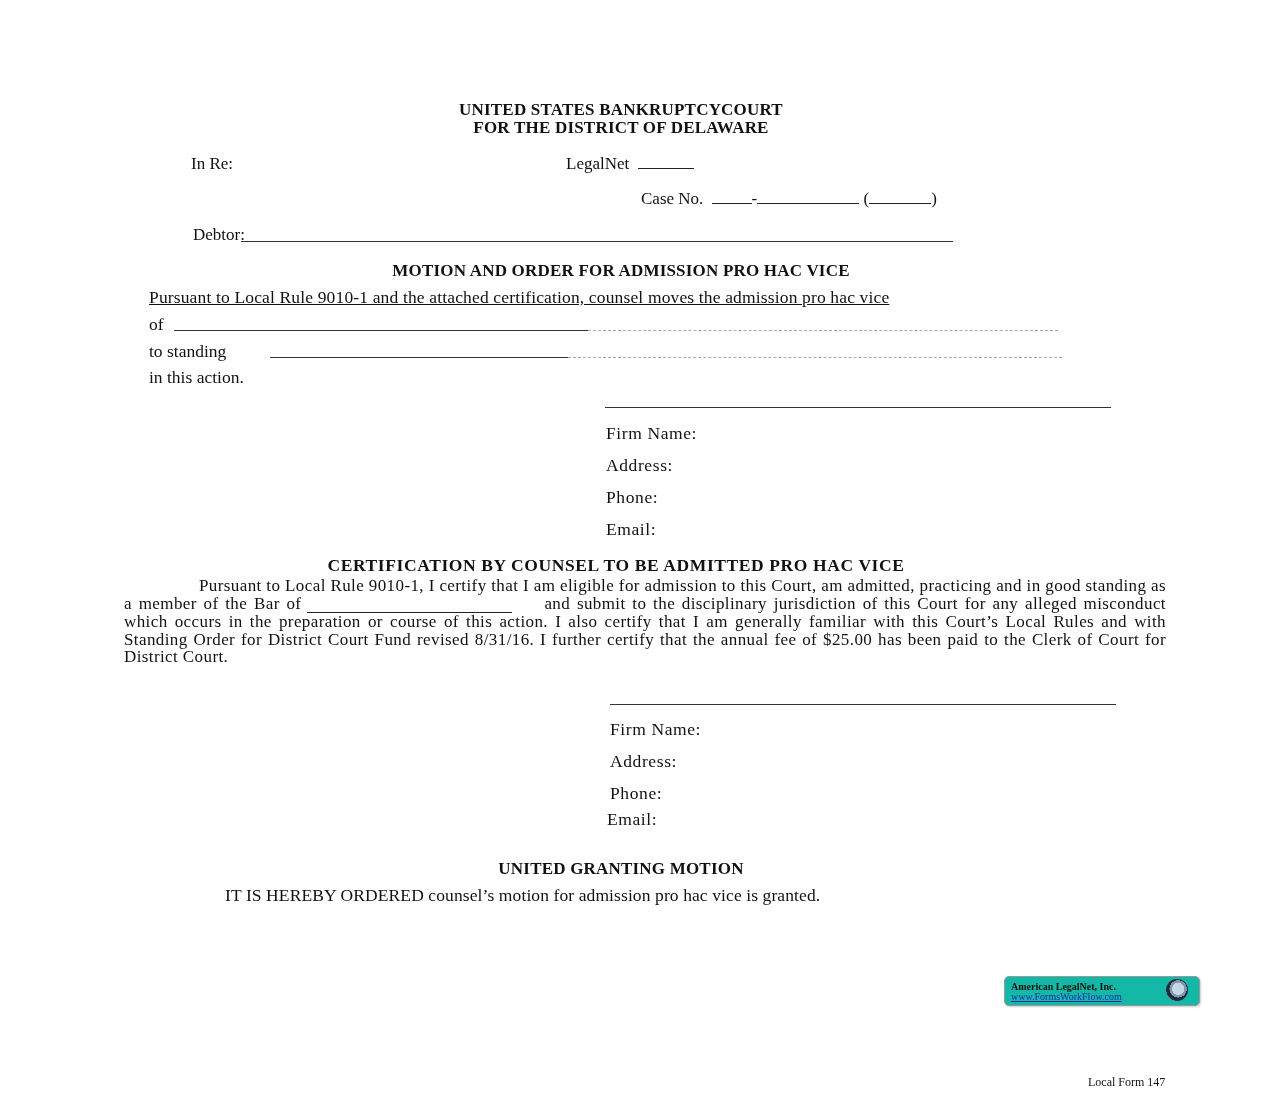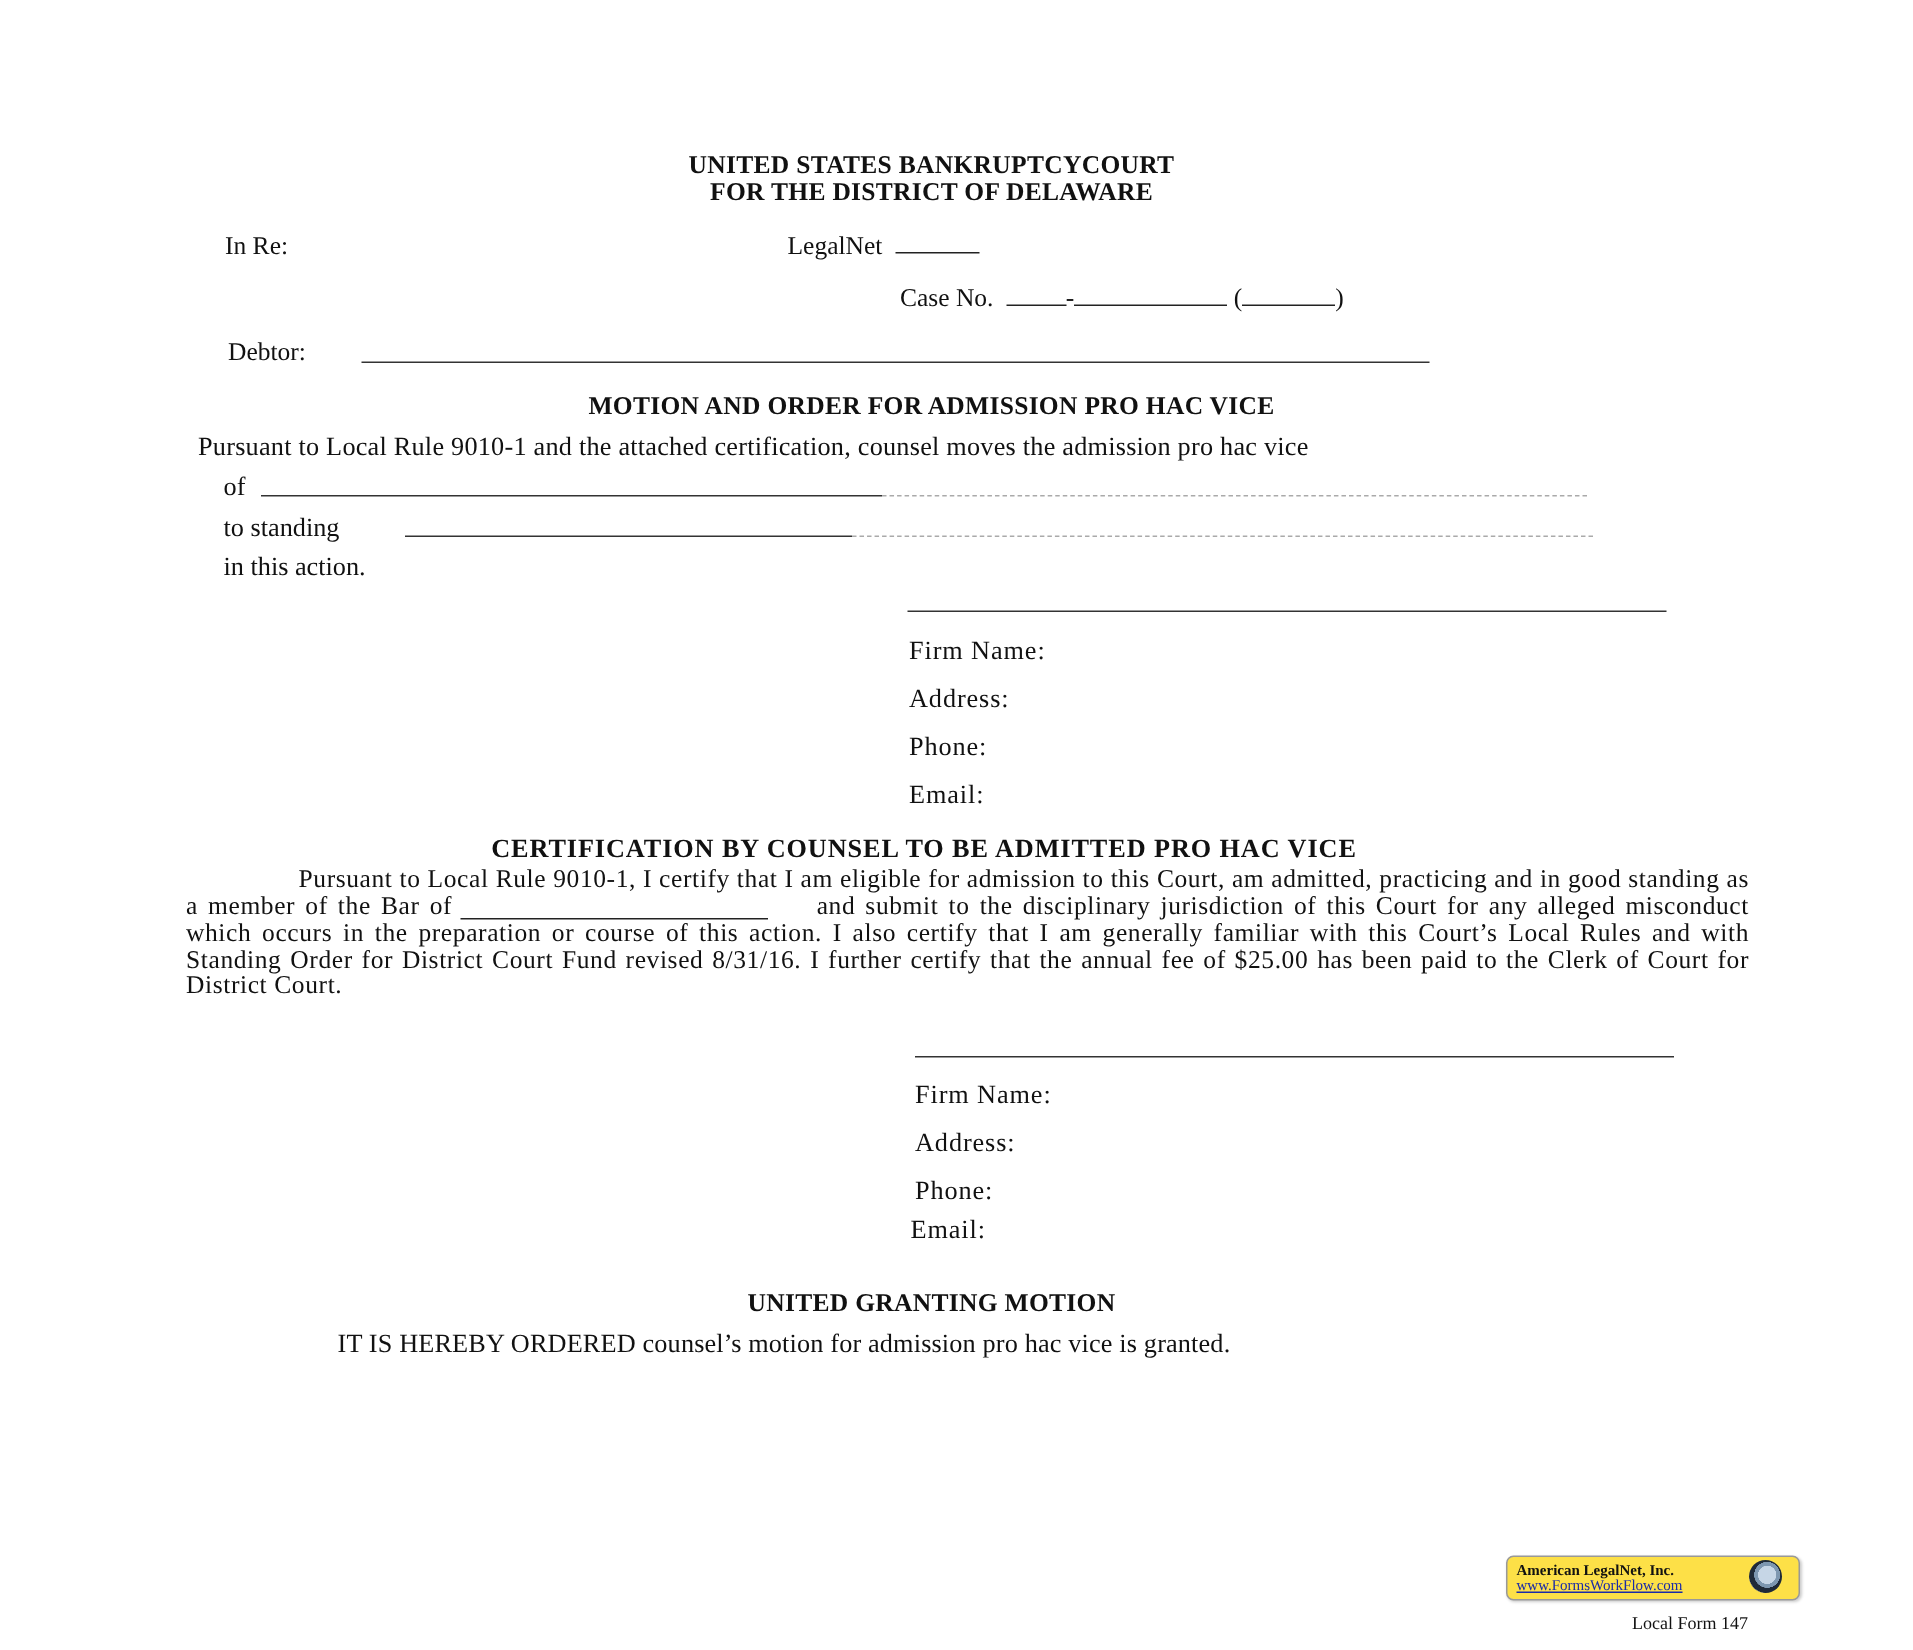--- a/index.html
+++ b/index.html
@@ -1,27 +1,27 @@
 <!DOCTYPE html>
 <html><head>
 <meta charset="utf-8">
 <style>
   html, body { margin: 0; padding: 0; background: #ffffff; }
   body { width: 1275px; height: 1100px; position: relative; overflow: hidden; color: #111; font-family: "Liberation Serif", serif; }
   .abs { position: absolute; white-space: nowrap; }
   .hdr { font-weight: bold; font-size: 17px; letter-spacing: 0.2px; text-align: center; left: 0; width: 1242px; }
-  .t17 { font-size: 17px; }
+  .t17 { font-size: 17px; margin-left: 41px; }
   .t18 { font-size: 17.5px; }
   .blank { display: inline-block; border-bottom: 1px solid #222; height: 1px; vertical-align: baseline; }
   .line { position: absolute; height: 0; border-top: 1px solid #333; }
   .line.gray { border-top: 1px dashed #aaa; }
   .para { position: absolute; left: 124px; width: 1042px; font-size: 17px; line-height: 17.6px; text-align: justify; letter-spacing: 0.4px; }
   .para p { margin: 0; text-indent: 75px; }
   .bar-blank { display: inline-block; width: 205px; border-bottom: 1px solid #222; margin: 0 32px 0 6px; }
-  .badge { position: absolute; left: 1004px; top: 1037px; width: 194px; height: 28px; border: 1px solid #999; border-radius: 5px; background: #fde047; box-shadow: 1px 1px 2px #ccc; }
+  .badge { position: absolute; left: 1004px; top: 976px; width: 194px; height: 28px; border: 1px solid #999; border-radius: 5px; background: #14b8a6; box-shadow: 1px 1px 2px #ccc; }
   .badge .co { position: absolute; left: 6px; top: 4px; font-size: 10px; font-weight: bold; }
   .badge .url { position: absolute; left: 6px; top: 14px; font-size: 10px; color: #1a2aa8; text-decoration: underline; }
   .globe { position: absolute; left: 161px; top: 2px; width: 22px; height: 22px; border-radius: 50%; background: radial-gradient(circle at 55% 45%, #c6d6e6 0 35%, #7d97b0 36% 50%, #1f2a38 51% 70%, #5a6878 71%); }
   .form-no { position: absolute; left: 1088px; top: 1075px; font-size: 12px; }
 </style>
 </head>
 <body>
 
 <div class="abs hdr" style="top:100px;">UNITED STATES BANKRUPTCYCOURT</div>
 <div class="abs hdr" style="top:118px;">FOR THE DISTRICT OF DELAWARE</div>
@@ -33,21 +33,21 @@
 </div>
 <div class="abs t17" style="left:600px; top:189px;">
   <span>Case No.</span>
   <span class="blank" style="width:40px; margin-left:4px;"></span>-<span class="blank" style="width:102px;"></span>
   (<span class="blank" style="width:62px;"></span>)
 </div>
 <div class="abs t17" style="left:152px; top:225px;">Debtor:</div>
 <div class="line" style="left:241px; top:241px; width:712px;"></div>
 
 <div class="abs hdr" style="top:261px;">MOTION AND ORDER FOR ADMISSION PRO HAC VICE</div>
-<div class="abs t18" style="left:132px; top:287px; letter-spacing:0.15px;">Pursuant to Local Rule 9010-1 and the attached certification, counsel moves the admission pro hac vice</div>
+<div class="abs t18" style="left:149px; top:287px; letter-spacing:0.15px;text-decoration:underline;">Pursuant to Local Rule 9010-1 and the attached certification, counsel moves the admission pro hac vice</div>
 <div class="abs t18" style="left:149px; top:314px;">of</div>
 <div class="line" style="left:174px; top:330px; width:414px;"></div>
 <div class="line gray" style="left:588px; top:330px; width:470px;"></div>
 <div class="abs t18" style="left:149px; top:341px;">to standing</div>
 <div class="line" style="left:270px; top:357px; width:298px;"></div>
 <div class="line gray" style="left:568px; top:357px; width:494px;"></div>
 <div class="abs t18" style="left:149px; top:367px;">in this action.</div>
 
 <div class="line" style="left:605px; top:407px; width:506px;"></div>
 <div class="abs t18" style="left:606px; top:423px; letter-spacing:0.6px;">Firm Name:</div>

